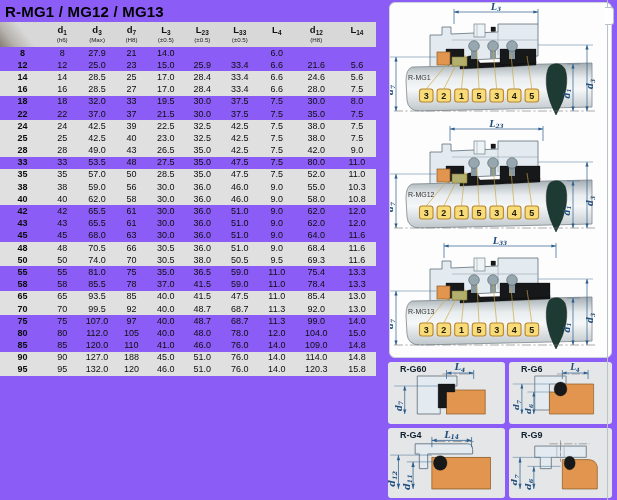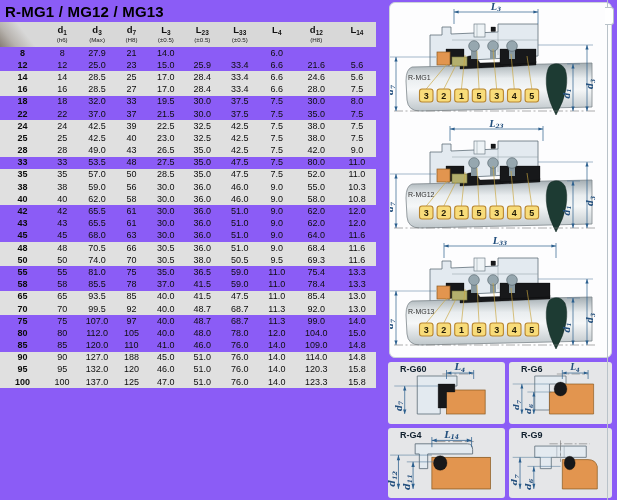--- a/index.html
+++ b/index.html
@@ -438,32 +438,20 @@
           <tr class="band">
             <td class="rl">95</td>
             <td>95</td>
             <td>132.0</td>
             <td>120</td>
             <td>46.0</td>
             <td>51.0</td>
             <td>76.0</td>
             <td>14.0</td>
             <td>120.3</td>
-            <td>15.8</td>
-          </tr>
-          <tr class="band">
-            <td class="rl">100</td>
-            <td>100</td>
-            <td>137.0</td>
-            <td>125</td>
-            <td>47.0</td>
-            <td>51.0</td>
-            <td>76.0</td>
-            <td>14.0</td>
-            <td>123.3</td>
             <td>15.8</td>
           </tr>
         </tbody>
     </table>
   </div>
 
   <div class="right">
     <div class="main-card" id="seal-card">
         <svg viewBox="0 0 221 117" class="seal">
           <defs>

